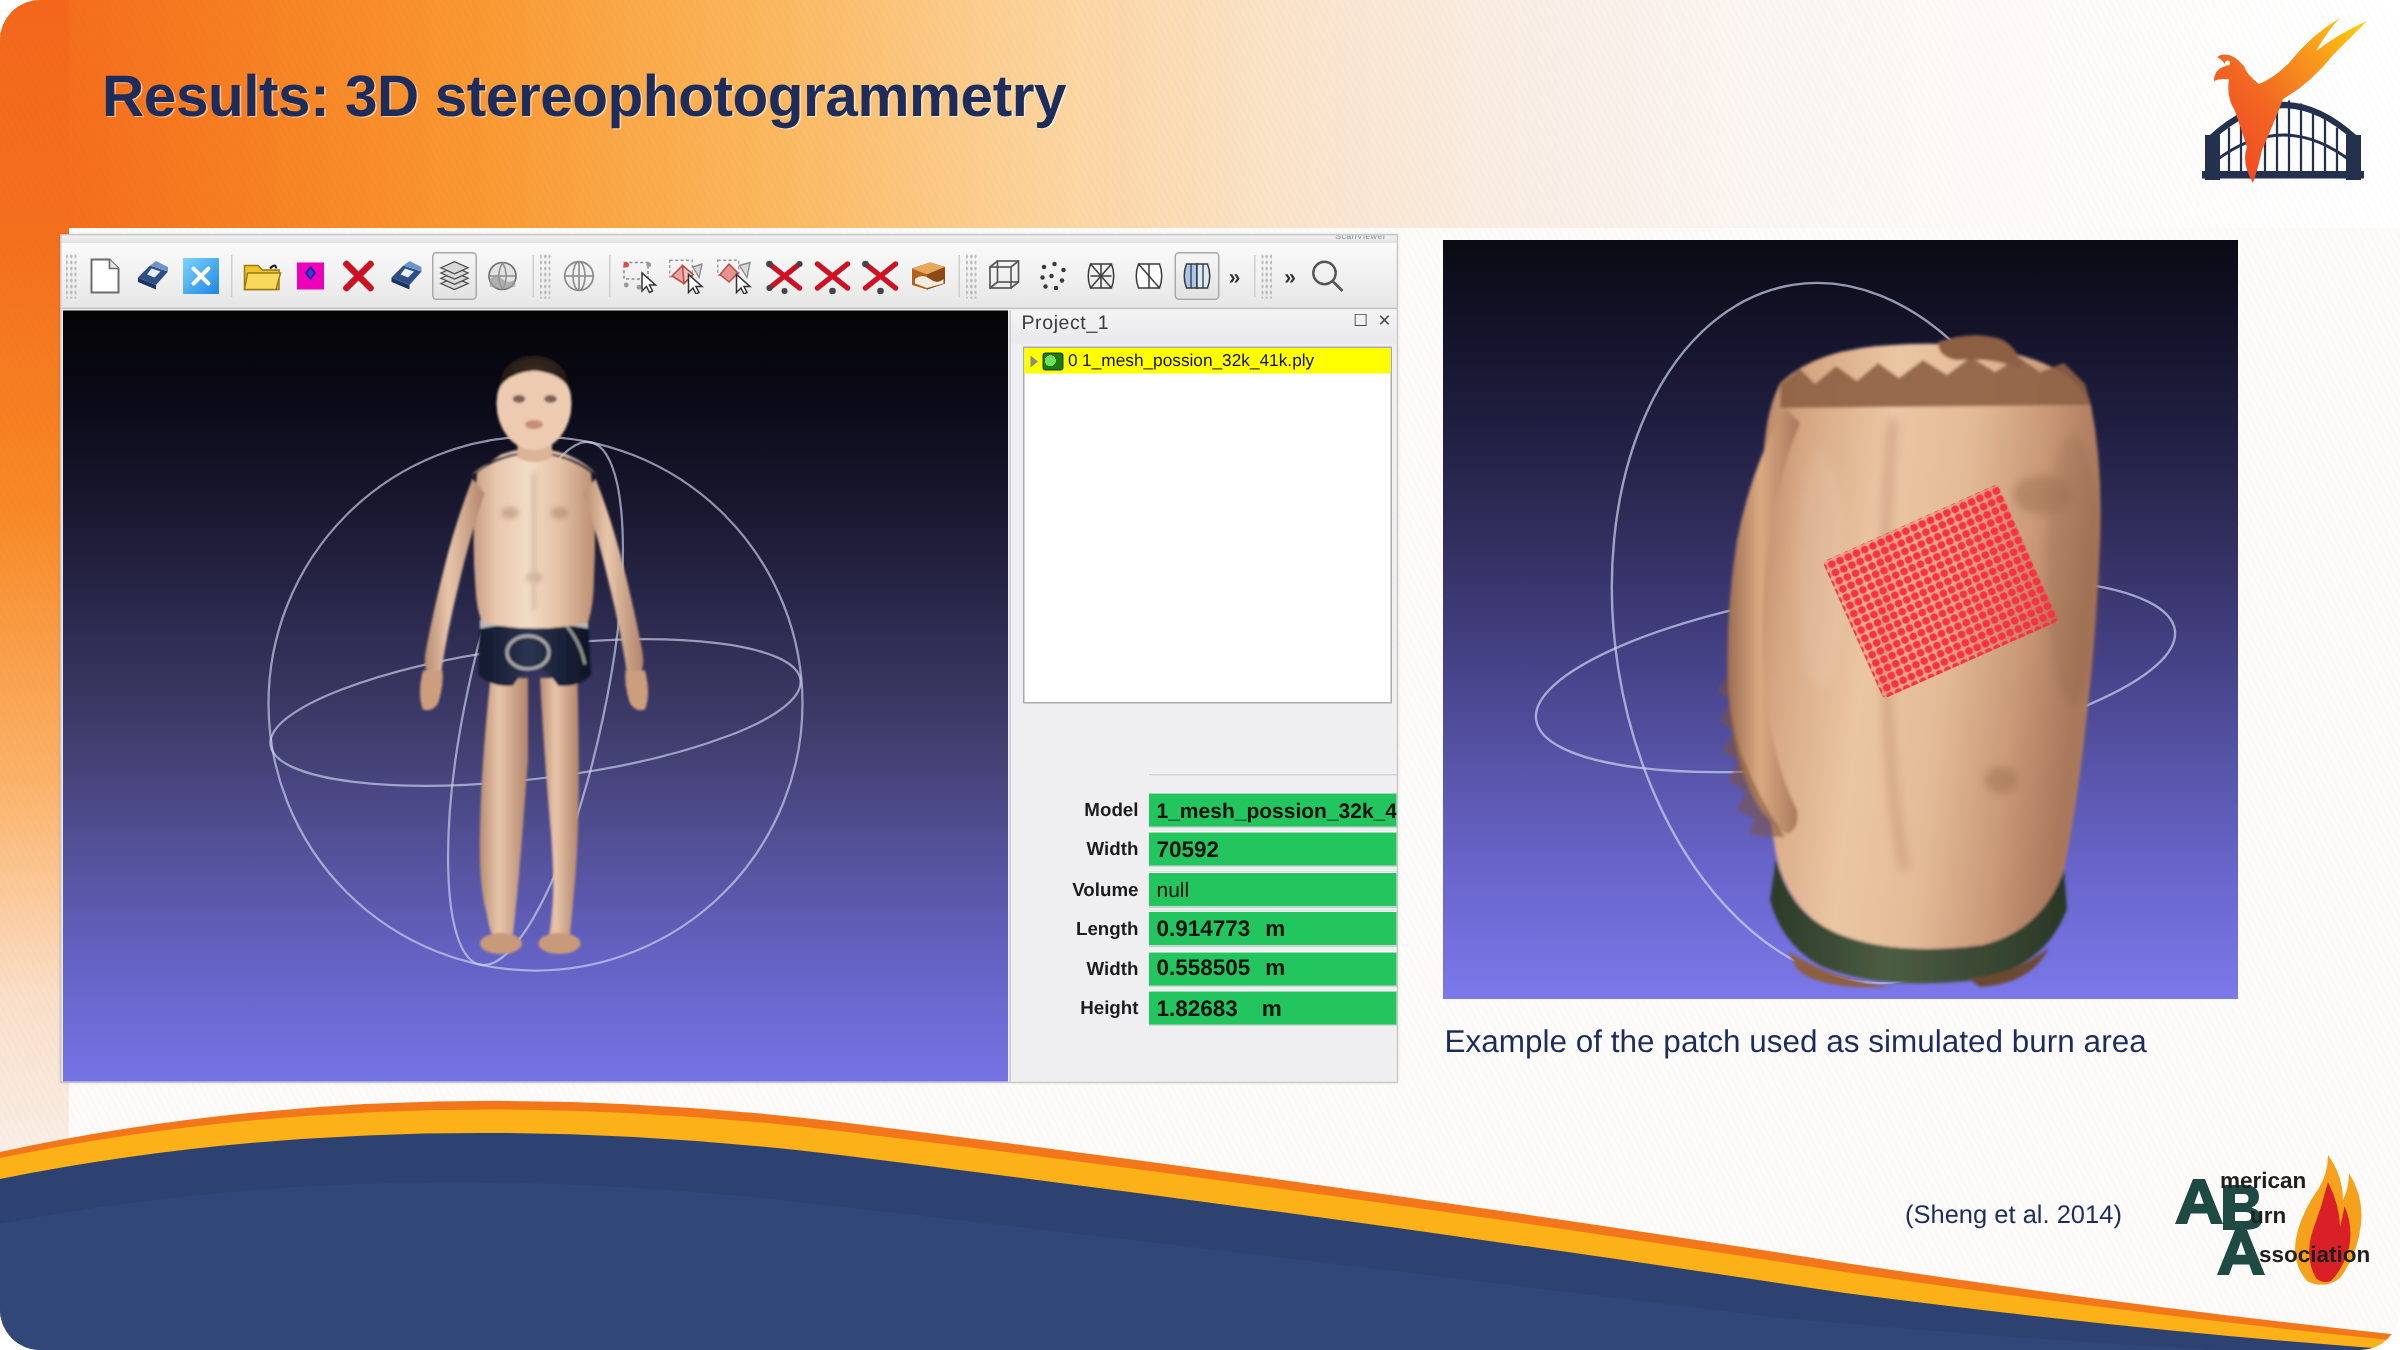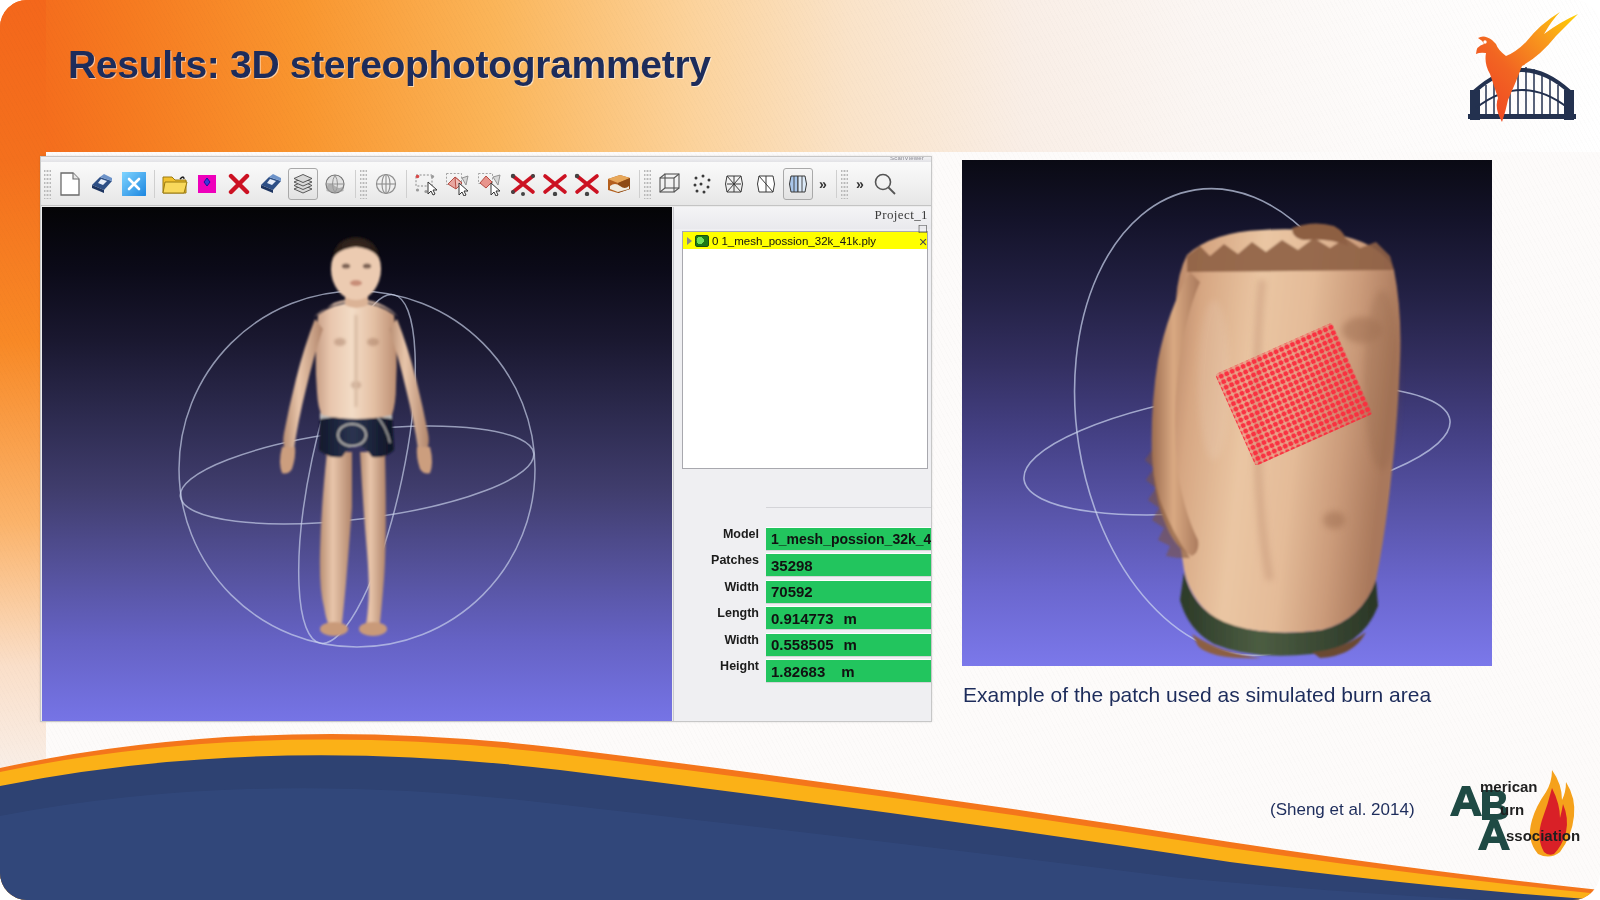--- a/index.html
+++ b/index.html
@@ -128,27 +128,26 @@
   #viewport svg { position:absolute; inset:0; }
 
   
   #dock {
     position: absolute; left: 632px; top: 50px;
     width: 259px; height: 515px;
     background: #efeff2;
     border-left: 1px solid #c9c9ce;
   }
   #dock-title {
-    height: 22px; display:flex; align-items:flex-end;
+    height: 22px; display:flex; align-items:flex-start;
     padding: 0 4px 0 7px;
     font-size: 13px; color: #3a3a3a;
-    font-family: Liberation Serif, serif;
+    font-family: Liberation Sans, sans-serif;
     letter-spacing: 0.4px;
     background: linear-gradient(180deg,#f4f4f6,#e9e9ed);
-    flex-direction: column;
   }
   #dock-title .spacer { flex: 1 1 auto; }
   .dock-icon { font-size: 11px; color: #4a4a4a; margin-left: 6px; }
   #tree {
     margin: 2px 4px 0 8px;
     height: 238px;
     background: #ffffff;
     border: 1px solid #a8a8ae;
   }
   .tree-row {
@@ -166,21 +165,21 @@
   .plyicon {
     width: 14px; height: 12px; border-radius: 2px;
     background: radial-gradient(circle at 35% 45%, #6fe05a 0 38%, #1d7a15 39% 100%);
     border: 1px solid #1c4f12;
     flex: 0 0 14px;
   }
   #props {
     position: absolute; left: 0; top: 293px; width: 259px;
   }
   .prow {
-    display: flex; 
+    display: flex; align-items: center;
     height: 26.5px;
   }
   .pkey {
     width: 92px; flex: 0 0 92px;
     text-align: right; padding-right: 7px;
     font-size: 12.5px; font-weight: bold; color: #1b1b1b;
     white-space: nowrap;
   }
   .pkey.small { font-size: 11px; }
   .pval {
@@ -604,26 +603,26 @@
         <div class="prow head">
           <span class="pkey"></span>
             <span class="pval" style="height:8px"></span>
         </div>
 
         <div class="prow">
           <span class="pkey">Model</span>
           <span class="pval thin">1_mesh_possion_32k_4</span>
         </div>
         <div class="prow">
-          <span class="pkey">Patches</span>
-          <span class="pval">35298</span>
+          <span class="pkey">Width</span>
+          <span class="pval">70592</span>
         </div>
         <div class="prow">
-          <span class="pkey">Width</span>
-          <span class="pval">70592</span>
+          <span class="pkey">Volume</span>
+          <span class="pval null">null</span>
         </div>
         <div class="prow">
           <span class="pkey">Length</span>
           <span class="pval">
             <span>0.914773</span>
             <span class="punit">m</span>
           </span>
         </div>
         <div class="prow">
           <span class="pkey">Width</span>

